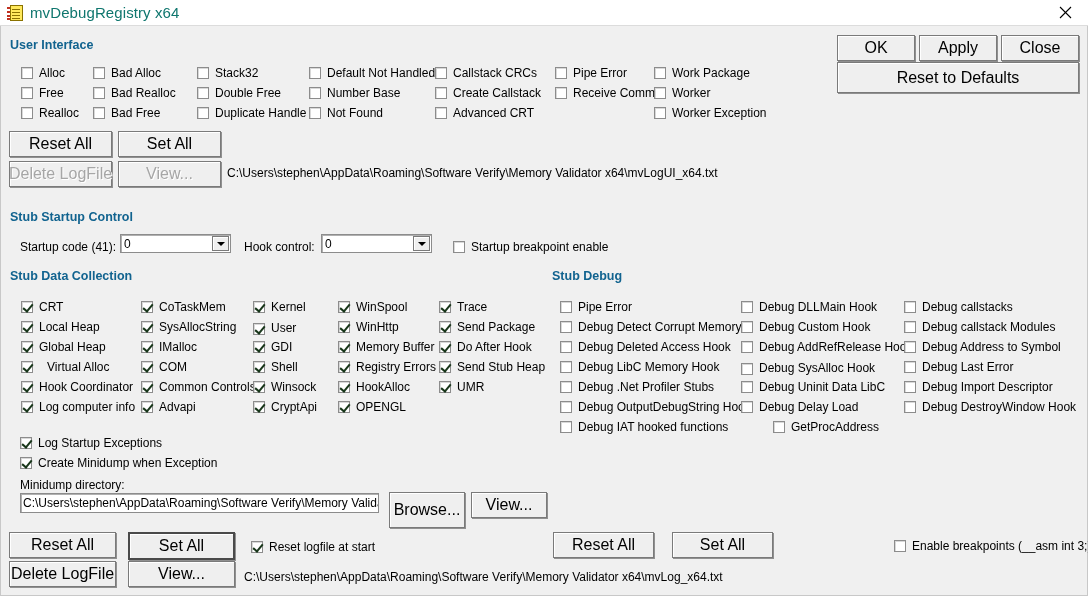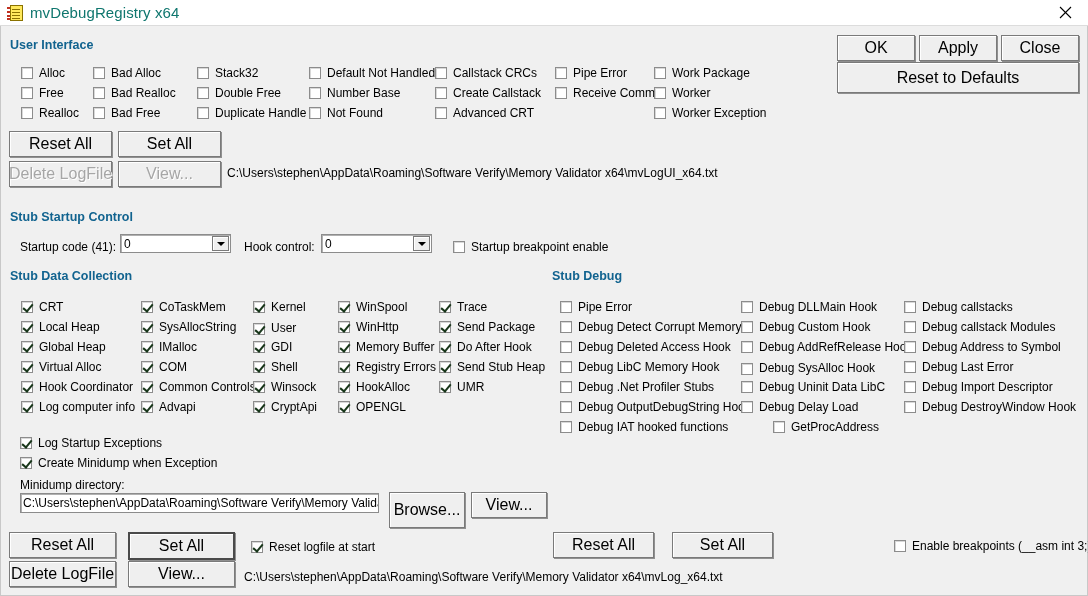--- a/index.html
+++ b/index.html
@@ -322,21 +322,21 @@
     <span>CRT</span>
   </div>
   <div class="cbx" style="left:20px; top:293px;">
     <span class="box checked"></span>
     <span>Local Heap</span>
   </div>
   <div class="cbx" style="left:20px; top:313px;">
     <span class="box checked"></span>
     <span>Global Heap</span>
   </div>
-  <div class="cbx" style="left:20px; top:333px;">
+  <div class="cbx" style="left:20px; top:333px;gap:8px;">
     <span class="box checked"></span>
     <span>Virtual Alloc</span>
   </div>
   <div class="cbx" style="left:20px; top:353px;">
     <span class="box checked"></span>
     <span>Hook Coordinator</span>
   </div>
   <div class="cbx" style="left:20px; top:373px;">
     <span class="box checked"></span>
     <span>Log computer info</span>

